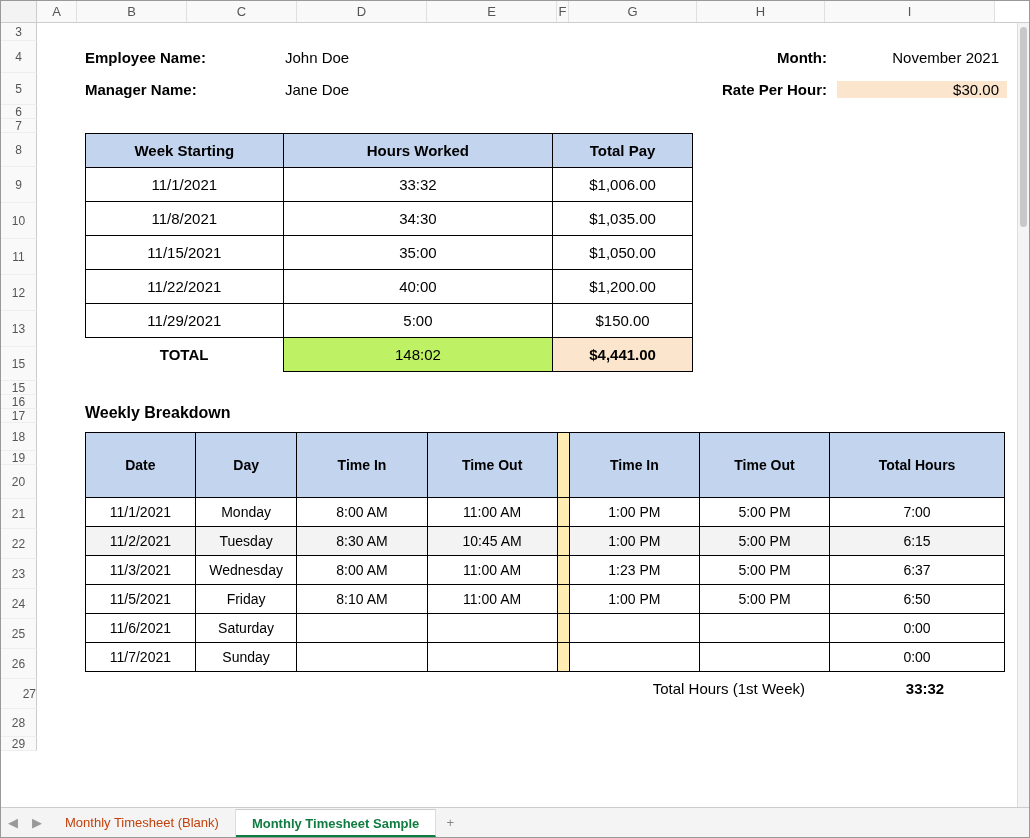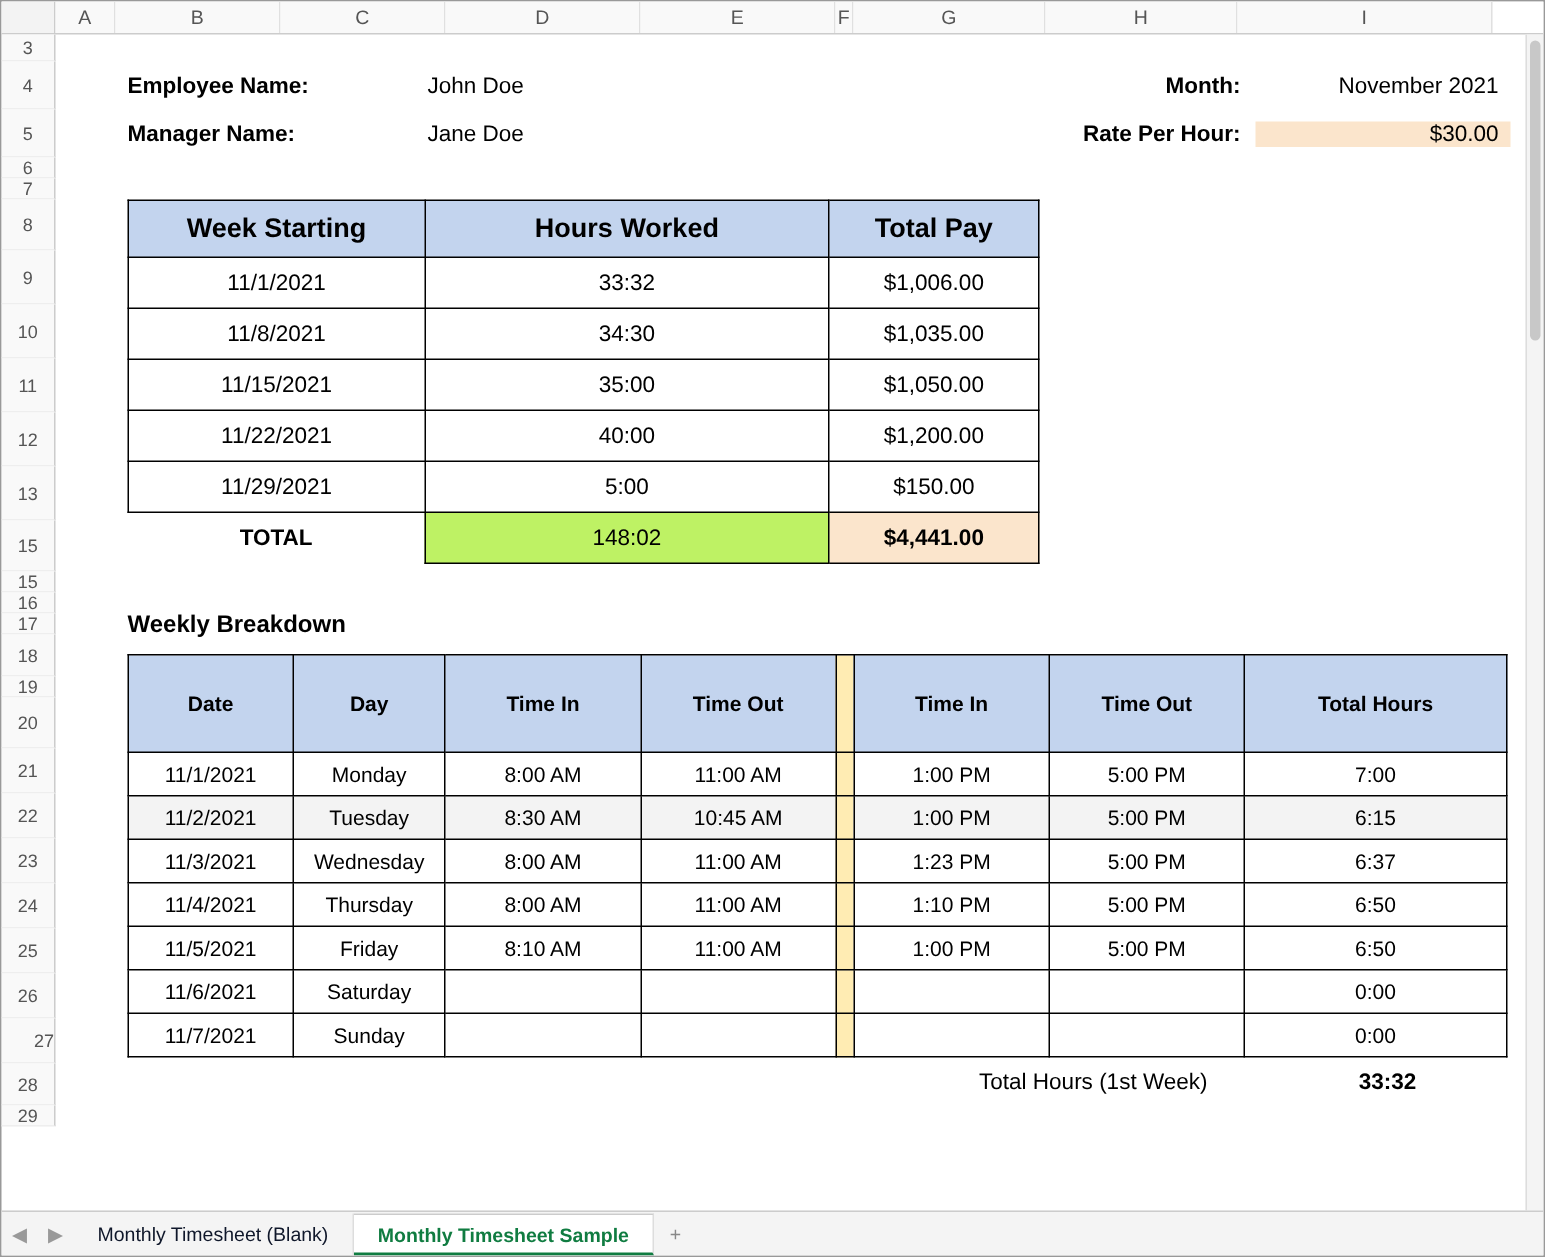--- a/index.html
+++ b/index.html
@@ -33,21 +33,21 @@
     padding: 18px 10px 0 48px;
   }
   .info-row { display:flex; align-items:center; height:32px; margin-bottom:0;}
   .info-label { width:200px; font-weight:bold; font-size:15px;}
   .info-value { width:180px; font-size:15px;}
   .info-right-label { margin-left:auto; width:140px; text-align:right; font-weight:bold; font-size:15px; padding-right:10px;}
   .info-right-value { width:170px; text-align:right; font-size:15px; padding-right:8px;}
   .rate-hl { background:#fbe5cc; }
 
   .summary-table { margin-top:28px; border-collapse:collapse; width:608px; }
-  .summary-table th { background:#c3d4ee; border:1px solid #000; padding:8px 4px; font-weight:bold; font-size:18px;}
+  .summary-table th { background:#c3d4ee; border:1px solid #000; padding:8px 4px; font-weight:bold; font-size:15px;}
   .summary-table td { border:1px solid #000; padding:8px 4px; text-align:center; font-size:15px;}
   .summary-table .ws{width:198px}.summary-table .hw{width:270px}.summary-table .tp{width:140px}
   .total-label { text-align:right; font-weight:bold; border:none !important; padding-right:10px;}
   .total-hours { background:#bef264; font-weight:normal;}
   .total-pay { background:#fbe5cc; font-weight:bold;}
 
   .section-title { font-weight:bold; font-size:16px; margin-top:32px; margin-bottom:10px;}
 
   .breakdown-table { border-collapse:collapse; width:920px; position:relative;}
   .breakdown-table th { background:#c3d4ee; border:1px solid #000; padding:24px 4px; font-weight:bold; font-size:14px;}
@@ -60,21 +60,21 @@
   .footer-label { text-align:right; padding:8px 20px 0 0; font-size:15px; display:flex; width:920px;}
   .footer-label .lab{ margin-left:auto; padding-right:60px;}
   .footer-label .val{ font-weight:bold; width:120px; text-align:center;}
 
   .tabs {
     position:absolute; left:0; right:0; bottom:0; height:30px;
     background:#f4f4f4; border-top:1px solid #ccc;
     display:flex; align-items:center; font-size:13px;
   }
   .nav-arrow { width:24px; text-align:center; color:#999; cursor:pointer; user-select:none;}
-  .tab { padding:0 16px; height:28px; line-height:28px; border-right:1px solid #ddd; color:#0f172a; cursor:pointer;}
+  .tab { padding:0 16px; height:28px; line-height:28px; border-right:1px solid #ddd; color:#c2410c; cursor:pointer;}
   .tab.active { background:#fff; color:#107c41; font-weight:bold; border-bottom:2px solid #107c41; border-top:1px solid #ccc;}
   .add-tab { width:28px; text-align:center; color:#888; cursor:pointer;}
   .vscroll { position:absolute; right:0; top:22px; bottom:30px; width:12px; background:#f4f4f4; border-left:1px solid #ddd;}
   .vthumb { position:absolute; left:2px; right:2px; top:4px; height:200px; background:#c8c8c8; border-radius:4px;}
 </style>
 </head>
 <body>
 
 <div class="col-headers">
   <div class="corner"></div>
@@ -218,30 +218,20 @@
           <td>11/3/2021</td>
           <td>Wednesday</td>
           <td>8:00 AM</td>
           <td>11:00 AM</td>
           <td class="gap-cell"></td>
           <td>1:23 PM</td>
           <td>5:00 PM</td>
           <td>6:37</td>
         </tr>
         <tr>
-          <td>11/4/2021</td>
-          <td>Thursday</td>
-          <td>8:00 AM</td>
-          <td>11:00 AM</td>
-          <td class="gap-cell"></td>
-          <td>1:10 PM</td>
-          <td>5:00 PM</td>
-          <td>6:50</td>
-        </tr>
-        <tr>
           <td>11/5/2021</td>
           <td>Friday</td>
           <td>8:10 AM</td>
           <td>11:00 AM</td>
           <td class="gap-cell"></td>
           <td>1:00 PM</td>
           <td>5:00 PM</td>
           <td>6:50</td>
         </tr>
         <tr>

